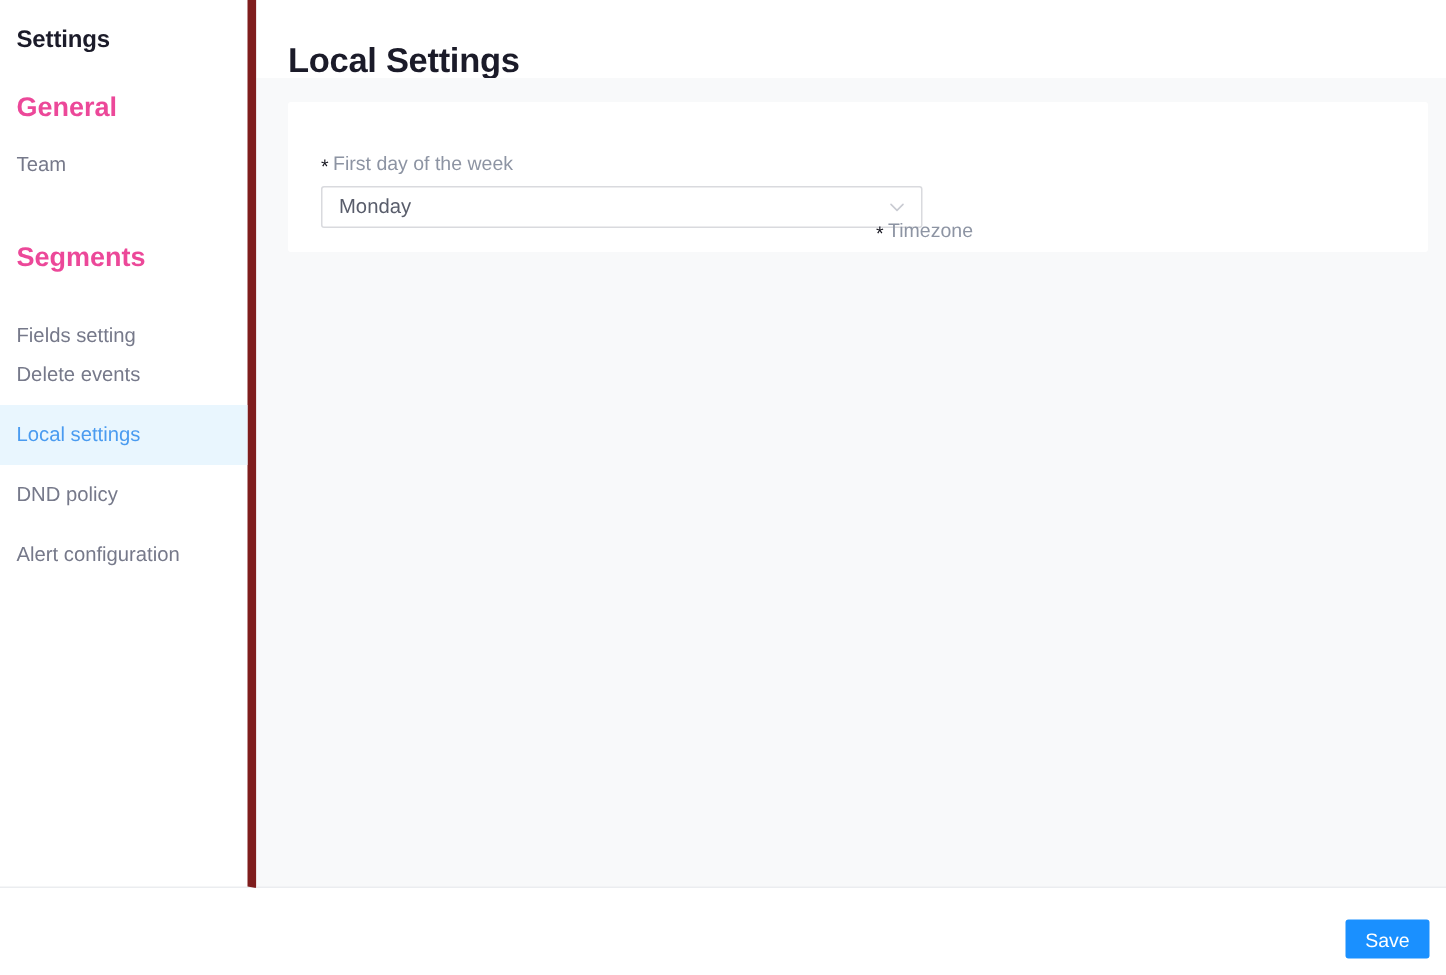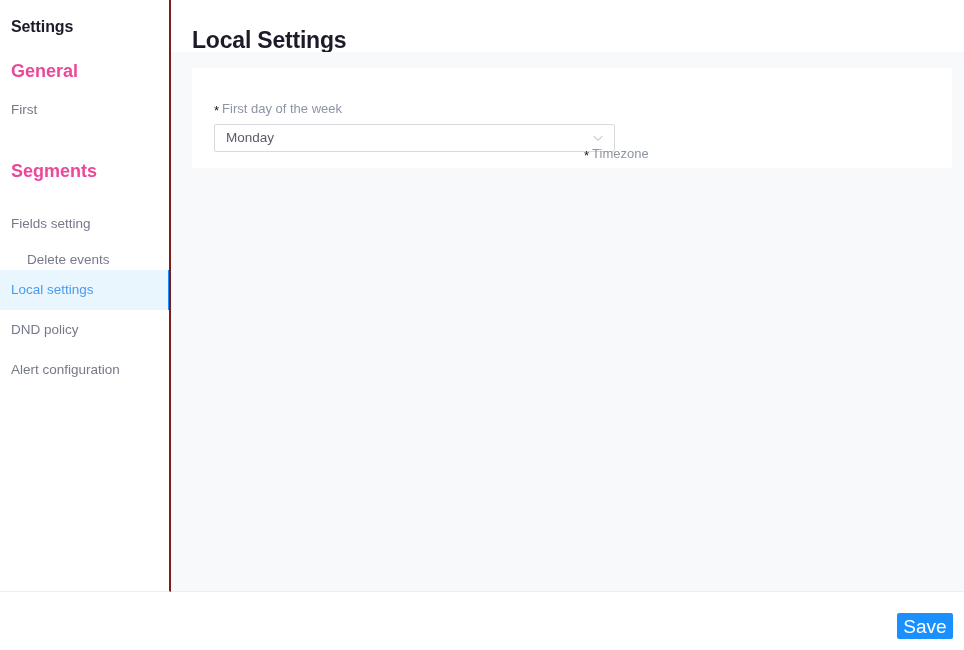--- a/index.html
+++ b/index.html
@@ -25,21 +25,21 @@
   }
 
   
   .sidebar {
     position: absolute;
     left: 0;
     top: 0;
     width: 171px;
     height: 592px;
     background: #ffffff;
-    border-right: 2px solid #7f1d1d;
+    border-right: 6px solid #7f1d1d;
     border-bottom: 1px solid #ebedf0;
     overflow: hidden;
   }
   .sidebar-title {
     position: absolute;
     left: 11px;
     top: 18px;
     font-size: 16px;
     font-weight: bold;
     color: #1b1b29;
@@ -80,21 +80,21 @@
     position: absolute;
     right: 0;
     top: 0;
     width: 3px;
     height: 40px;
     background: #1a8cff;
   }
 
   .nav-team      { top: 90px; }
   .nav-fields    { top: 204px; }
-  .nav-delete    { top: 240px; padding-left: 16px; }
+  .nav-delete    { top: 230px; }
   .nav-local     { top: 270px; }
   .nav-dnd       { top: 310px; }
   .nav-alert     { top: 350px; }
 
   
   .main {
     position: absolute;
     left: 171px;
     top: 0;
     width: 793px;
@@ -209,40 +209,40 @@
   .save-button {
     position: absolute;
     right: 11px;
     top: 20px;
     width: 56px;
     height: 26px;
     background: #1a90ff;
     border: none;
     border-radius: 2px;
     color: #ffffff;
-    font-size: 19px;
+    font-size: 13px;
     font-family: "Liberation Sans", sans-serif;
     cursor: pointer;
     line-height: 1;
     padding: 0;
   }
 </style>
 </head>
 <body>
 
 <div class="app">
 
   <aside class="sidebar">
 
     <div class="sidebar-title">Settings</div>
 
     <div class="nav-group-label nav-group-general">General</div>
 
     <div class="nav-item nav-team">
-      <span class="nav-label">First</span>
+      <span class="nav-label">Team</span>
     </div>
 
     <div class="nav-group-label nav-group-segments">Segments</div>
 
     <div class="nav-item nav-fields">
       <span class="nav-label">Fields setting</span>
     </div>
 
     <div class="nav-item nav-delete">
       <span class="nav-label">Delete events</span>

